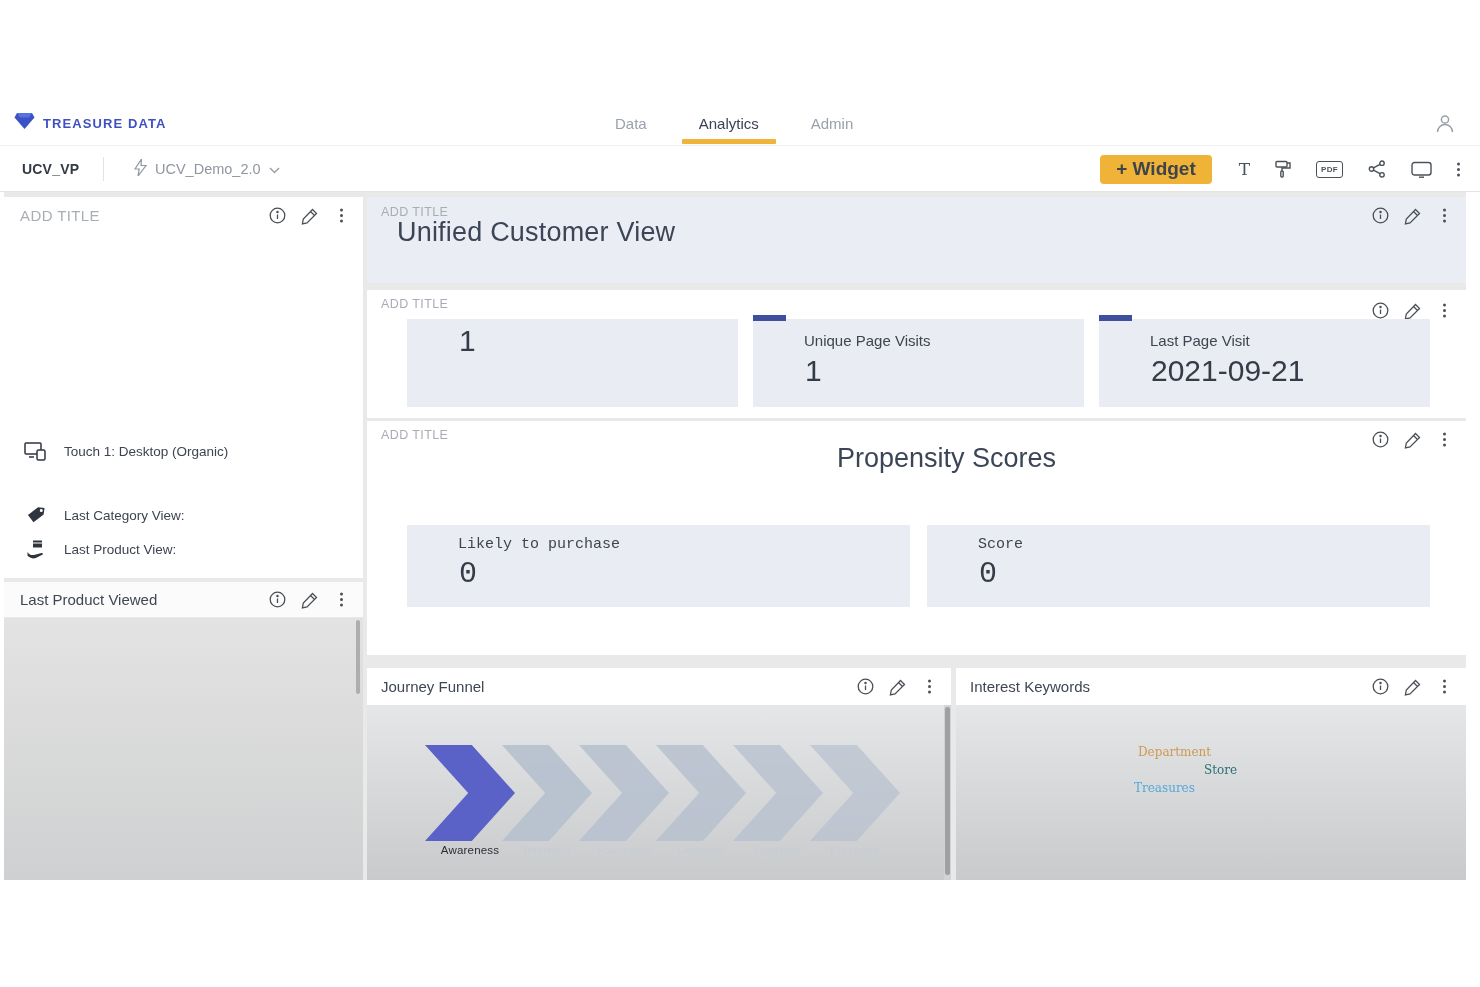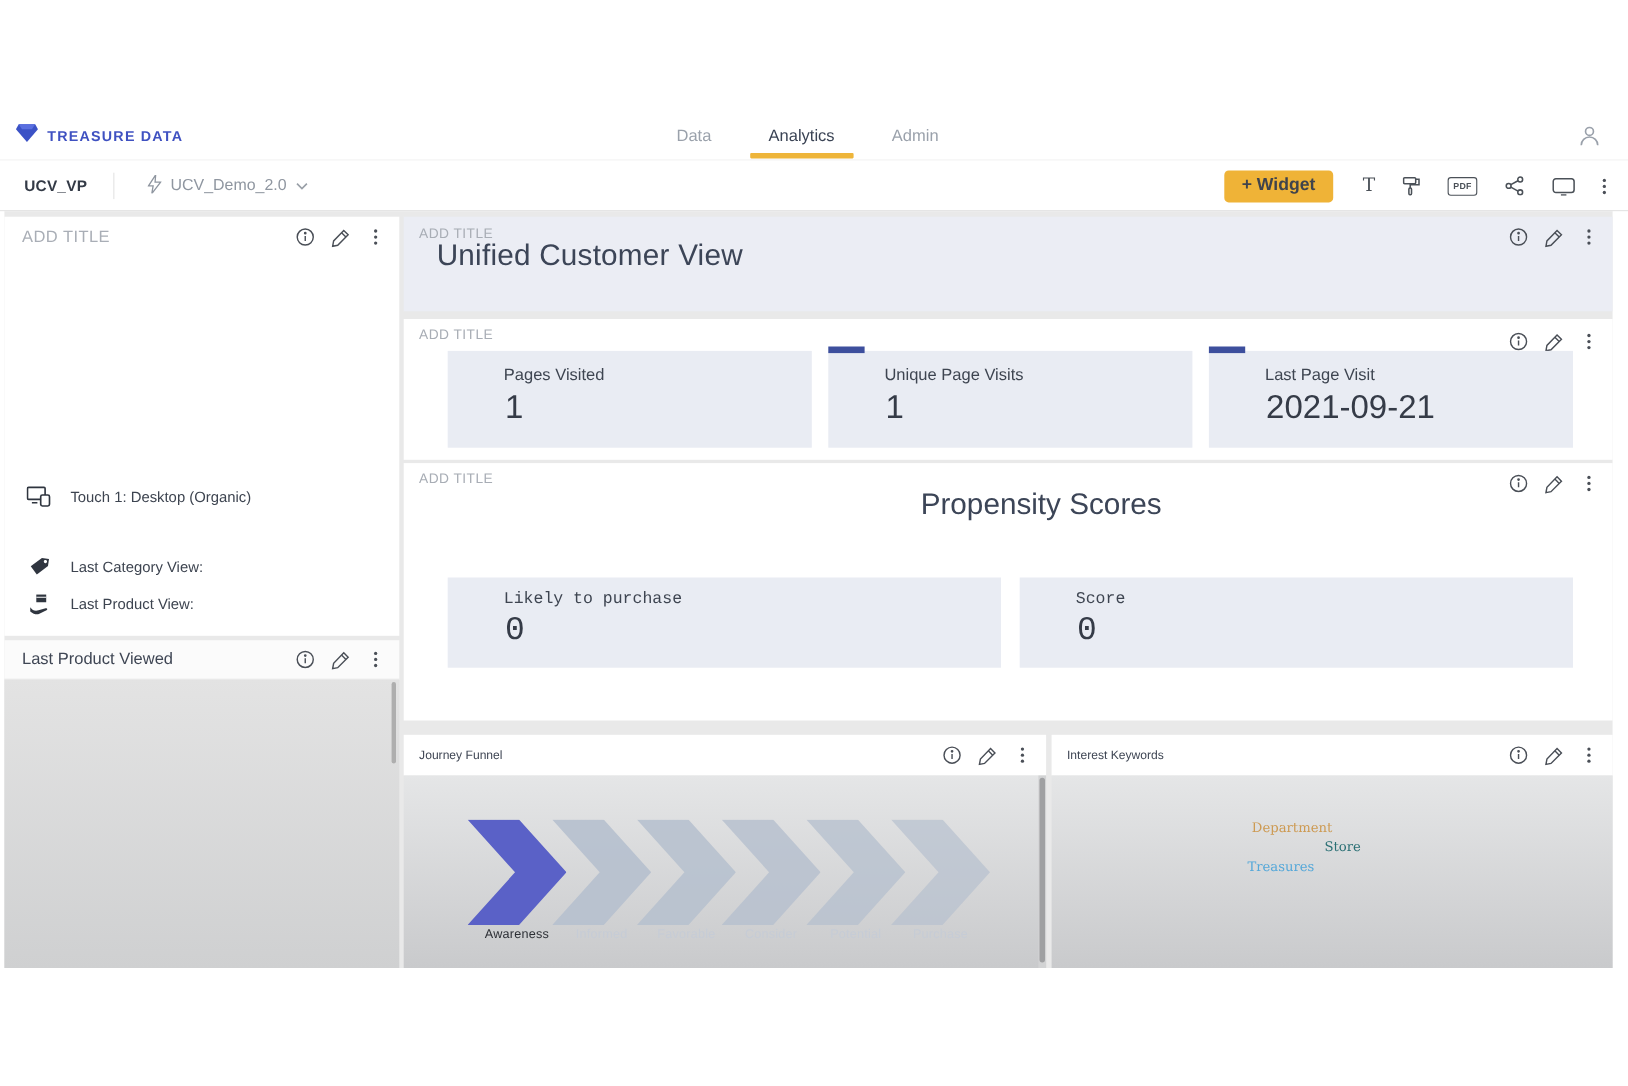--- a/index.html
+++ b/index.html
@@ -22,21 +22,21 @@
   
   .toolbar{position:absolute;left:0;top:146px;width:1480px;height:46px;background:#fff;
            border-bottom:1px solid #e3e3e3;box-sizing:border-box;}
   .ws-name{position:absolute;left:22px;top:0;height:46px;display:flex;align-items:center;
            font-size:14px;font-weight:bold;color:#333a46;letter-spacing:.2px;}
   .tb-divider{position:absolute;left:103px;top:11px;height:24px;width:1px;background:#e3e3e3;}
   .dash-select{position:absolute;left:134px;top:0;height:46px;display:flex;align-items:center;
            gap:8px;font-size:14.5px;color:#8f96a0;cursor:pointer;}
   .tb-right{position:absolute;right:20px;top:0;height:46px;display:flex;align-items:center;gap:25px;}
   .widget-btn{background:#efb337;border-radius:4px;height:29px;padding:0 16px;display:flex;
-           align-items:center;gap:6px;font-size:16px;font-weight:600;color:#3f434c;
+           align-items:center;gap:6px;font-size:19px;font-weight:600;color:#3f434c;
            cursor:pointer;margin-right:2px;}
   .tb-icon{color:#4b5158;display:flex;align-items:center;justify-content:center;cursor:pointer;}
   .t-glyph{font-family:"DejaVu Serif","Liberation Serif",serif;font-size:17px;color:#4b5158;}
   .pdf-badge{border:1.4px solid #4b5158;border-radius:3px;font-size:8px;font-weight:bold;
            color:#4b5158;padding:3px 4px;letter-spacing:.3px;}
 
   
   .content-bg{position:absolute;left:4px;top:192px;width:1462px;height:688px;background:#e9e9e9;}
   .panel{position:absolute;background:#fff;box-sizing:border-box;}
 
@@ -89,21 +89,21 @@
   .prop-title{position:absolute;left:50%;top:22px;transform:translateX(-50%);margin-left:30px;
               font-size:27px;color:#3c4557;}
   .pcard{position:absolute;top:104px;width:503px;height:82px;background:#e9ecf3;font-family:Liberation Mono, monospace;}
   .pcard .lbl{padding:11px 0 0 51px;font-size:15px;color:#3e4551;}
   .pcard .val{padding:4px 0 0 52px;font-size:30px;color:#353b47;}
 
   
   .bot-head{position:absolute;left:0;top:0;right:0;height:37px;background:#fff;
             display:flex;align-items:center;justify-content:space-between;
             padding:0 12px 0 14px;box-sizing:border-box;}
-  .bot-title{font-size:11px;color:#3f4654;}
+  .bot-title{font-size:15px;color:#3f4654;}
   .bot-body{position:absolute;left:0;top:37px;right:0;bottom:0;
             background:linear-gradient(#e5e6e7,#c9cacc);}
   .funnel{left:367px;top:668px;width:584px;height:212px;background:transparent;}
   .keywords{left:956px;top:668px;width:510px;height:212px;background:transparent;}
 
   .stage-chev{position:absolute;top:40px;width:90px;height:96px;
         clip-path:polygon(0 0,52% 0,100% 50%,52% 100%,0 100%,48% 50%);background:#b6c0ce;}
   .stage-chev.active{background:#5a61c7;}
   .stage-lbl{position:absolute;top:139px;width:98px;text-align:center;font-size:11.5px;
         color:#c6ccd6;letter-spacing:.2px;}
@@ -320,21 +320,20 @@
         <svg width="18" height="18" viewBox="0 0 18 18" fill="none" stroke="#4a4f57" stroke-width="1.3">
             <path d="M11.5 2.5 l4 4 L6 16 l-4.6 .9 L2.3 12 Z"></path>
             <line x1="9.5" y1="4.5" x2="13.5" y2="8.5"></line>
           </svg>
       </span>
       <span class="mini-icon">
           <span class="kebab"></span>
         </span>
     </span>
     <div class="mcard" style="left:40px">
-      <div class="lbl">Pages Visited</div>
       <div class="val">1</div>
     </div>
     <div class="mcard accent" style="left:386px">
       <div class="lbl">Unique Page Visits</div>
       <div class="val">1</div>
     </div>
     <div class="mcard accent" style="left:732px">
       <div class="lbl">Last Page Visit</div>
       <div class="val">2021-09-21</div>
     </div>

